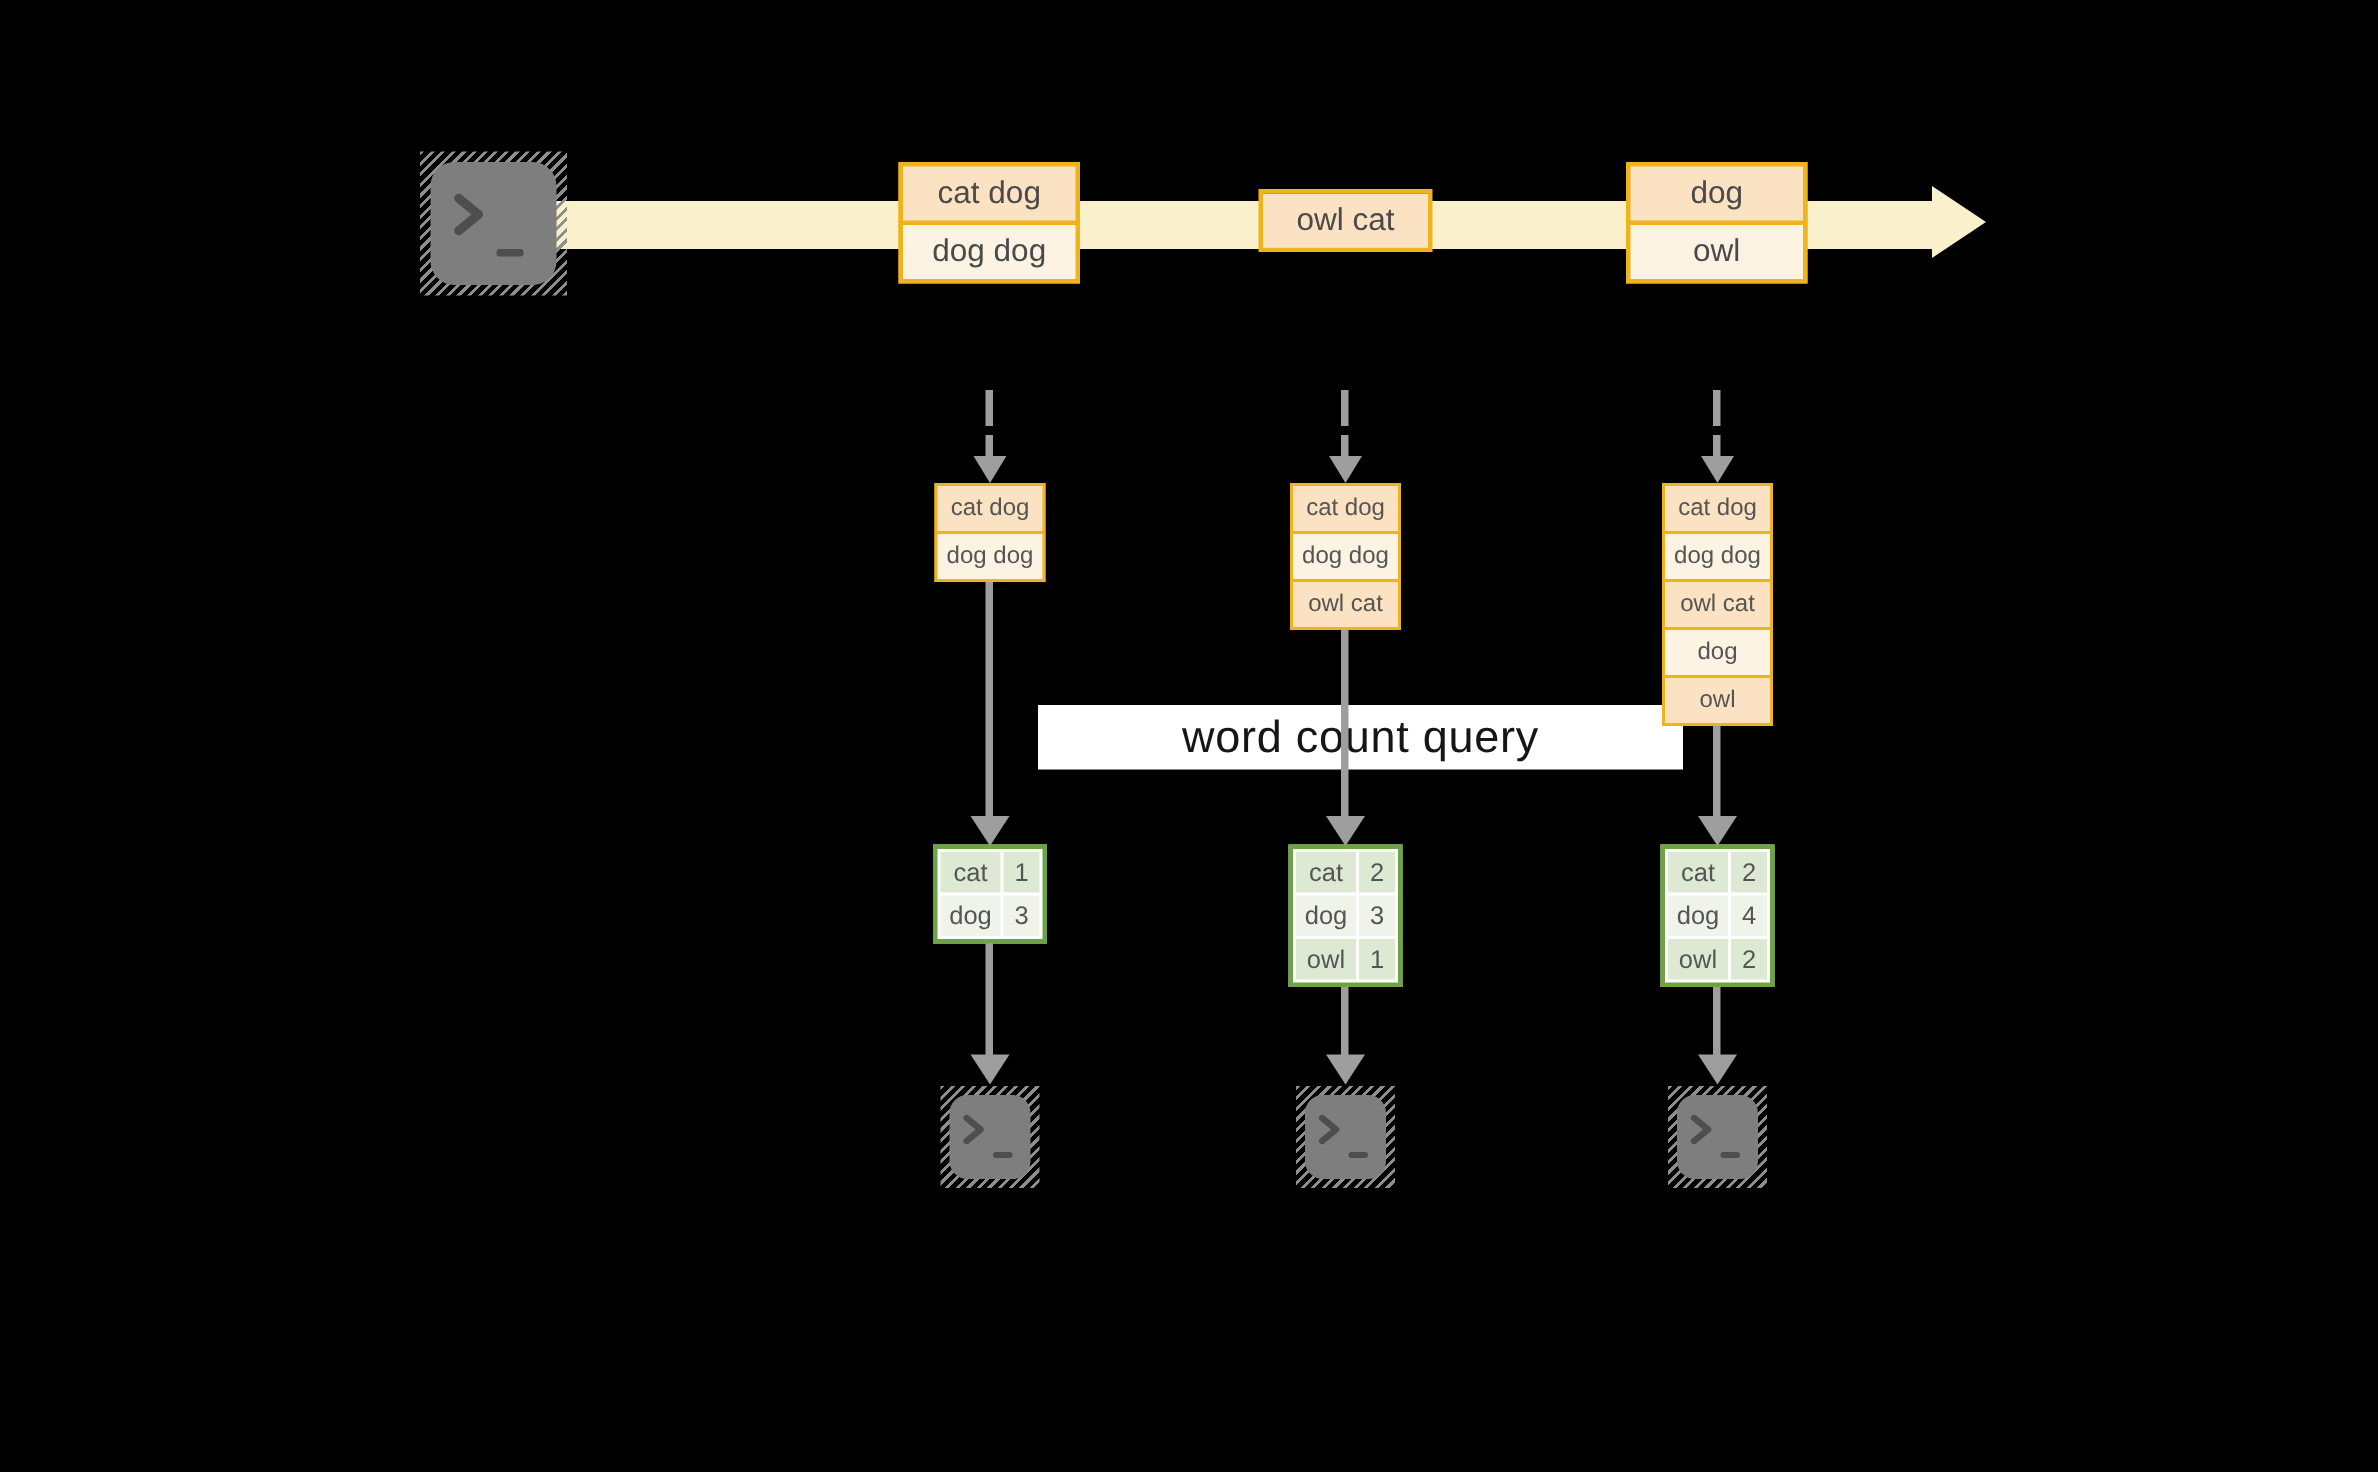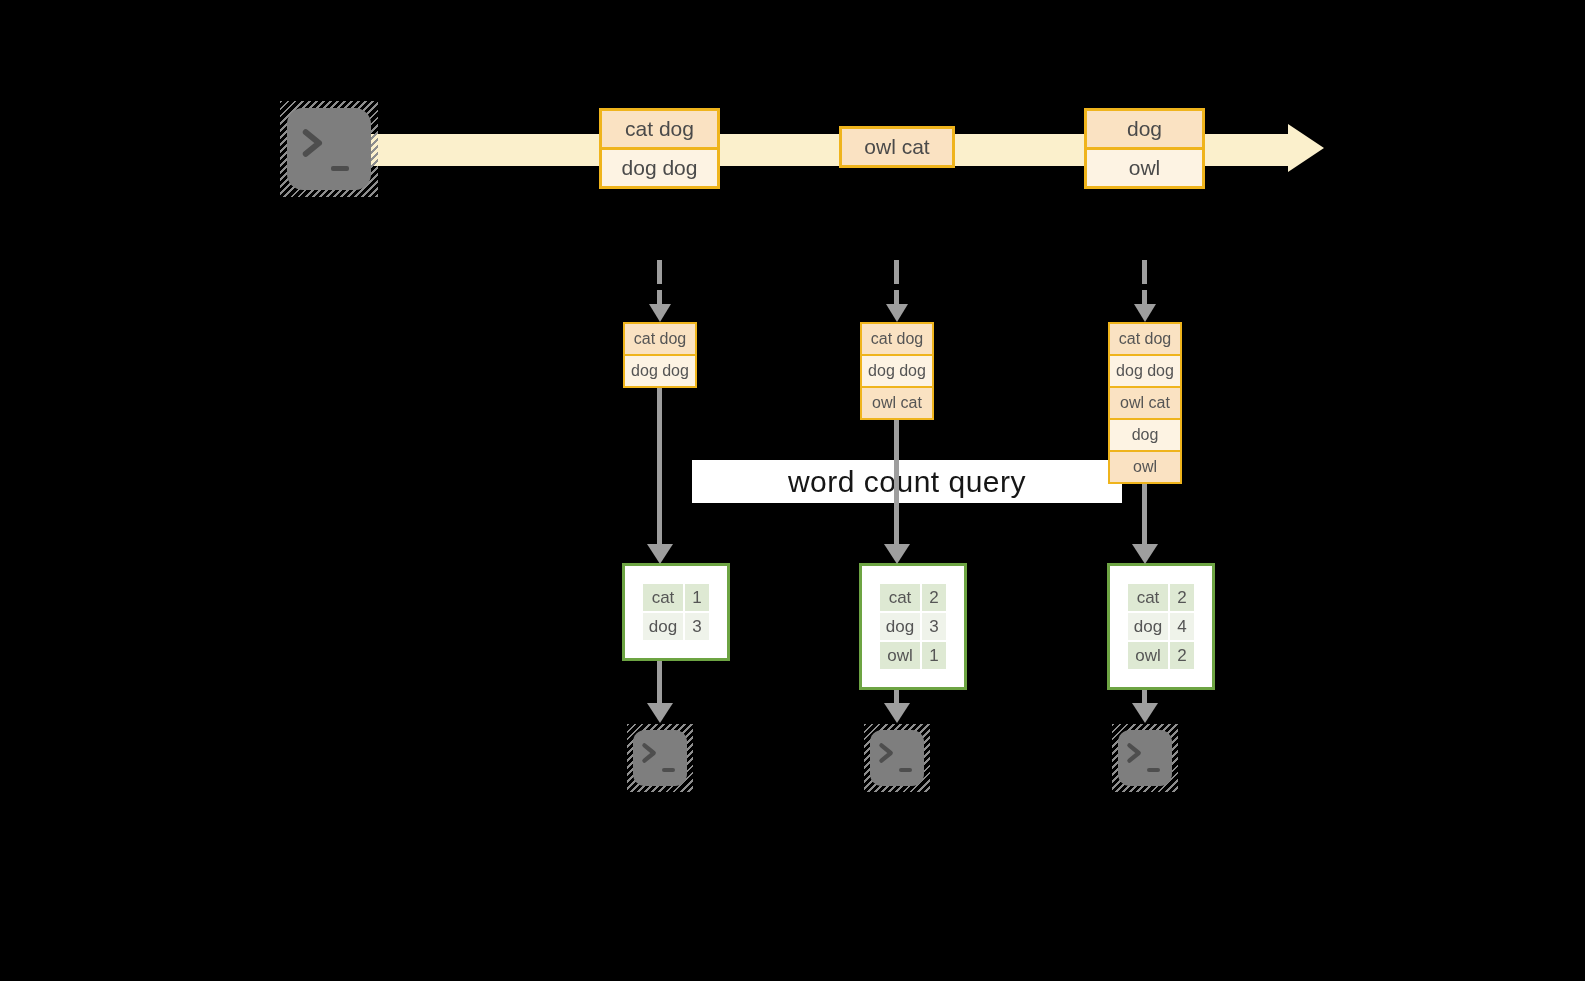--- a/index.html
+++ b/index.html
@@ -16,26 +16,26 @@
   .brow{height:36px;display:flex;align-items:center;justify-content:center;font-size:21px;color:#4a4a4a;}
   .srow{height:30px;display:flex;align-items:center;justify-content:center;font-size:16px;color:#555;}
   .rowdark{background:#FAE2C2;}
   .rowlight{background:#FDF3E3;}
   
   .dash,.shaft{position:absolute;width:5px;background:#9E9E9E;}
   .head-sm{position:absolute;width:0;height:0;border-left:11px solid transparent;border-right:11px solid transparent;border-top:18px solid #9E9E9E;}
   .head-lg{position:absolute;width:0;height:0;border-left:13px solid transparent;border-right:13px solid transparent;border-top:20px solid #9E9E9E;z-index:3;}
   .z3{z-index:3;}
   
-  .band{position:absolute;left:692px;top:460px;width:430px;height:43px;background:#ffffff;z-index:1;
+  .band{position:absolute;left:692px;top:470px;width:430px;height:43px;background:#ffffff;z-index:1;
         display:flex;align-items:center;justify-content:center;}
   .band span{position:relative;z-index:4;font-size:30px;font-weight:300;color:#161616;letter-spacing:.5px;}
   
   .rtable{position:absolute;box-sizing:content-box;border:3px solid #6DA443;background:#ffffff;z-index:2;
-          display:grid;grid-template-columns:40px 24px;gap:2px;padding:18px;}
+          display:grid;grid-template-columns:40px 24px;gap:2px;padding:2px;}
   .cell{height:27px;display:flex;align-items:center;justify-content:center;font-size:17px;color:#555;}
   .cd{background:#DEE9D3;} .cl{background:#EFF3EA;}
   
   .term{position:absolute;z-index:2;}
   .term-hatch{position:absolute;inset:0;background:repeating-linear-gradient(135deg,#8E8E8E 0 2px,transparent 2px 5px);}
   .term-body{position:absolute;background:#7E7E7E;}
   .big .term-body{inset:7px;border-radius:16px;}
   .small .term-body{inset:6px;border-radius:12px;}
   .chev{position:absolute;}
   .big .chev{left:14px;top:20px;width:24px;height:30px;}

